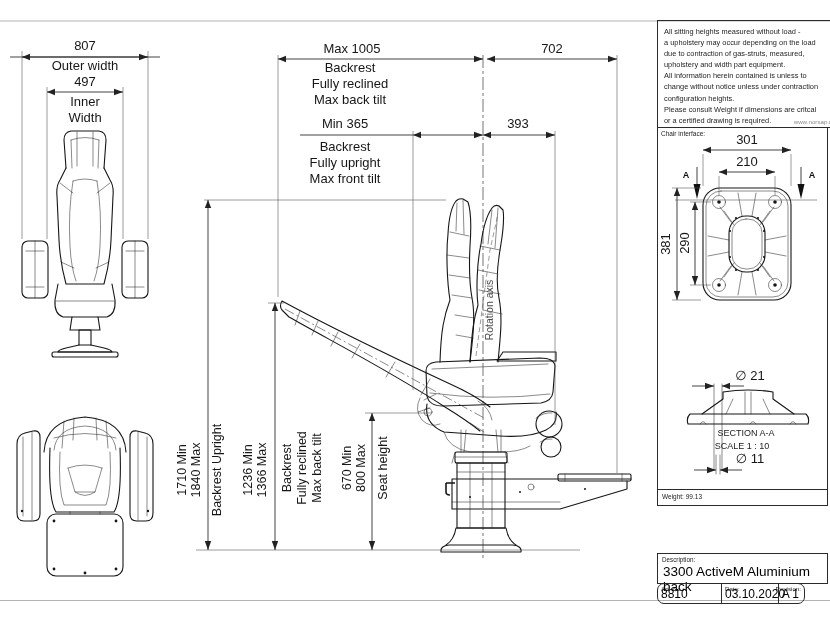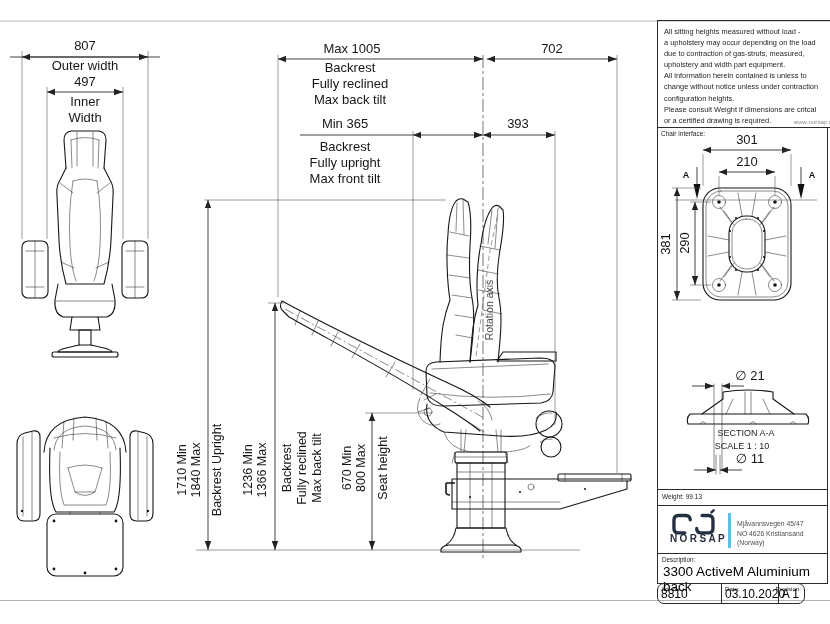--- a/index.html
+++ b/index.html
@@ -300,35 +300,20 @@
 </div>
 
 <div class="box" style="left:657px;top:127px;width:171px;height:363px;">
   <div class="tiny" style="position:absolute;left:3px;top:2px;">Chair interface:</div>
 </div>
 
 <div class="box" style="left:657px;top:489px;width:171px;height:17px;">
   <div class="tiny" style="position:absolute;left:4px;top:3px;">Weight: 99.13</div>
 </div>
 
-<div class="box" style="left:657px;top:505px;width:171px;height:49px;">
-  <svg width="46" height="26" viewBox="0 -4 41 24" style="position:absolute;left:13px;top:3px;">
-    <g stroke="#243040" stroke-width="3.1" fill="none" stroke-linecap="round" stroke-linejoin="round">
-      <path d="M17,6 Q17,2 13,2 L6,2 Q2,2 2,6 L2,14 Q2,18 6,18 L12,18"></path>
-      <path d="M23,14 Q23,18 27,18 L34,18 Q38,18 38,14 L38,6 Q38,2 34,2 L28,2"></path>
-      <path d="M36.6,-0.8 L38.6,-2.8" stroke-width="2.2"></path>
-    </g>
-  </svg>
-  <div class="brand">NORSAP</div>
-  <div class="cyan-div"></div>
-  <div class="addr">
-    <div>Mjåvannsvegen 45/47</div>
-    <div>NO 4626  Kristiansand (Norway)</div>
-  </div>
-</div>
 
 <div class="box" style="left:657px;top:553px;width:171px;height:31px;">
   <div class="desc-label">Description:</div>
   <div class="desc-val">3300 ActiveM Aluminium back</div>
 </div>
 
 <div class="box" style="left:657px;top:583px;width:148px;height:21px;display:flex;border-radius:7px;">
   <div class="fcell" style="width:63px;">
     <div class="lab">Art.-No.:</div>
     <div class="val">8810</div>

